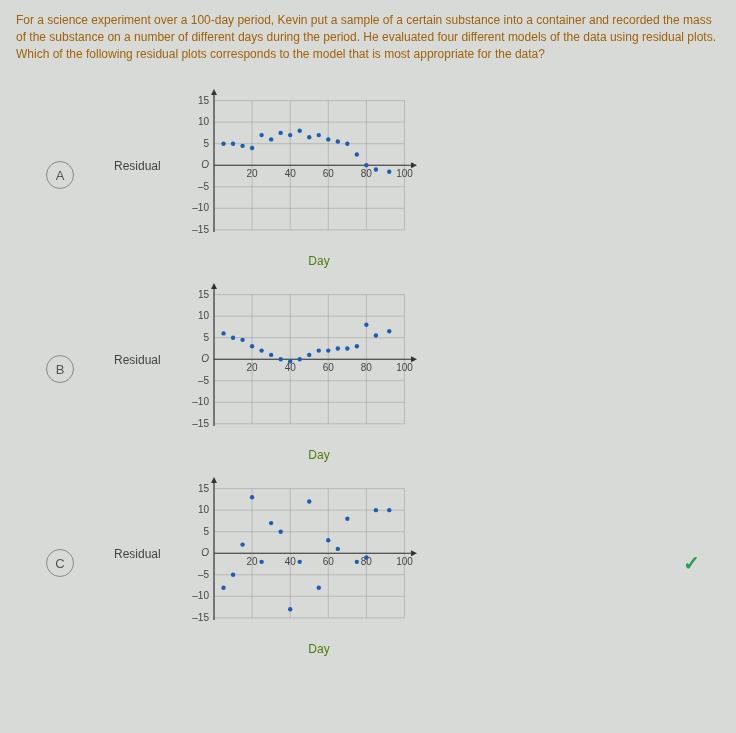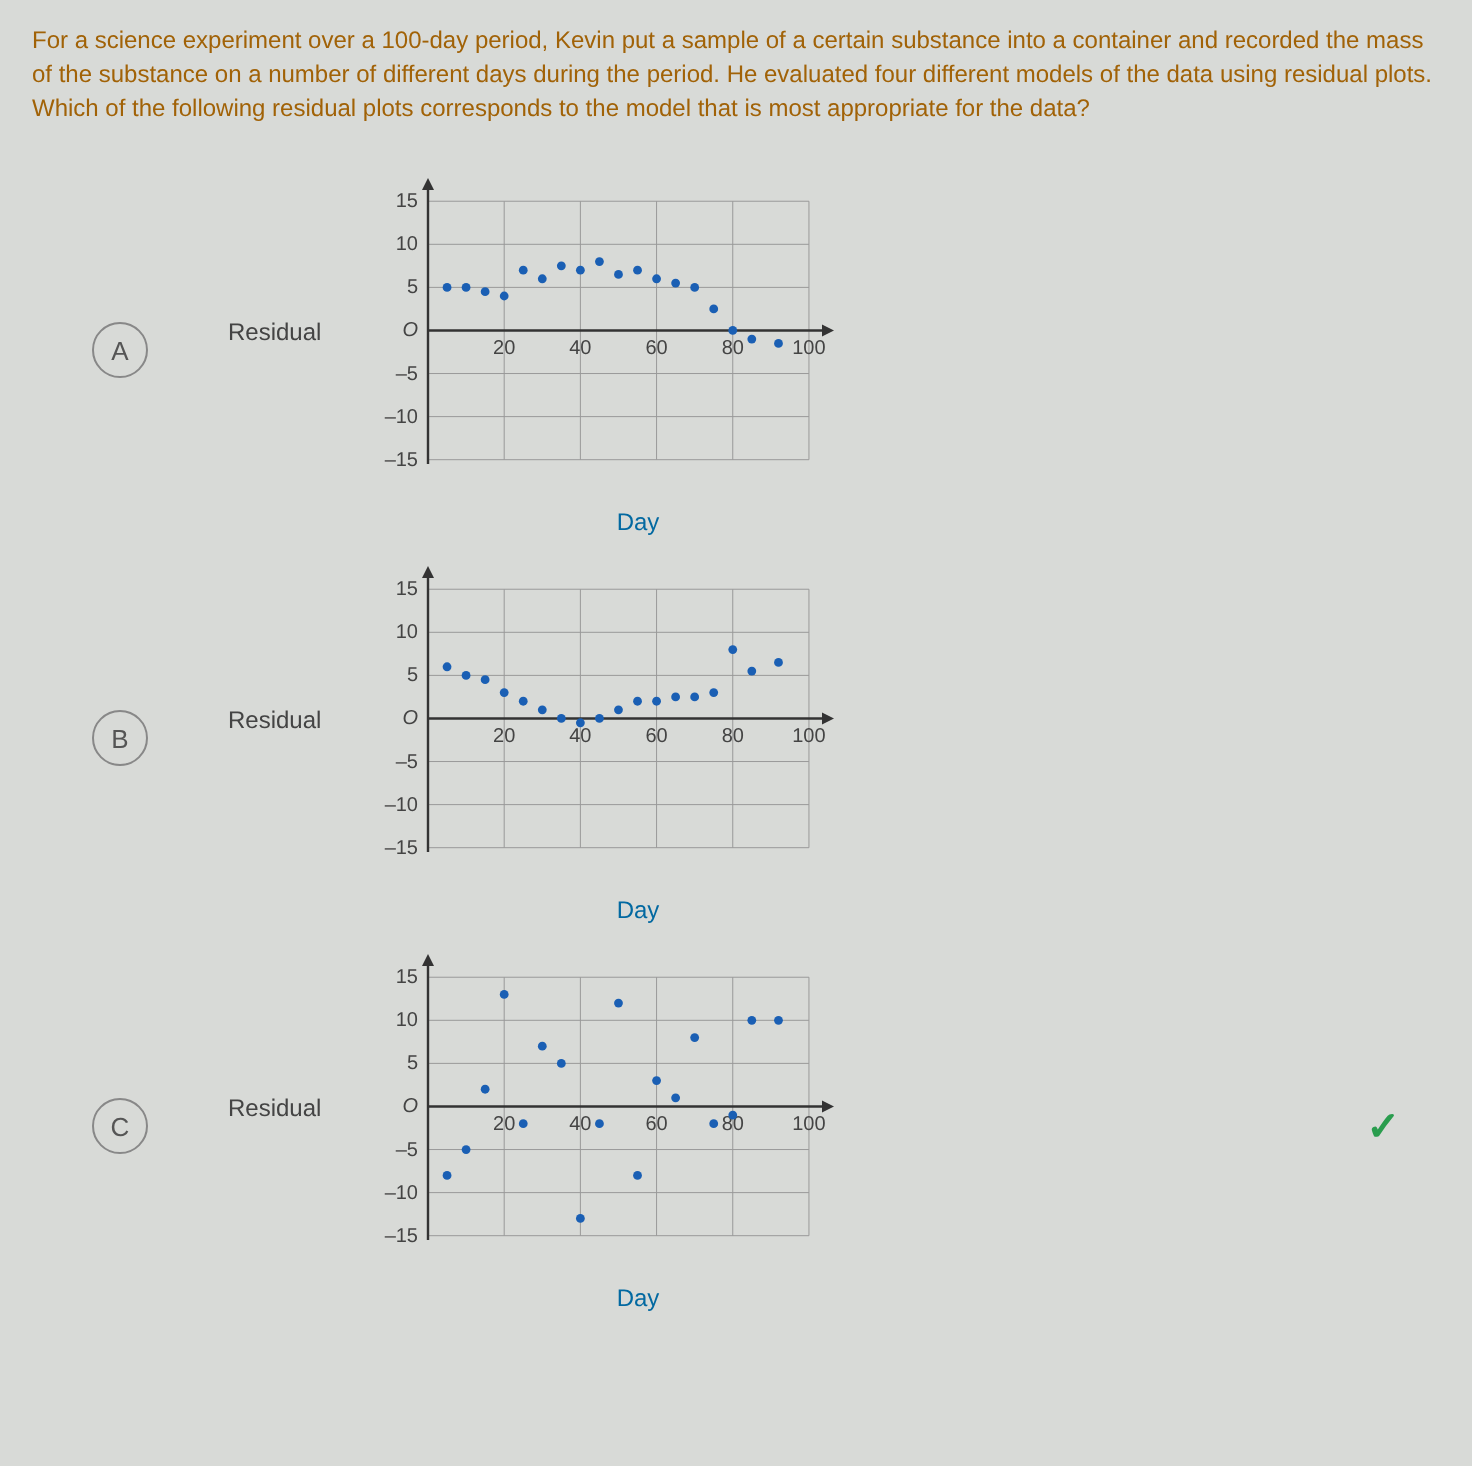--- a/index.html
+++ b/index.html
@@ -50,21 +50,21 @@
       top: 77px;
       font-size: 12px;
       color: #444;
     }
     svg.plot {
       display: block;
     }
     .x-label {
       text-align: center;
       font-size: 12px;
-      color: #0369a1;
+      color: #4d7c0f;
       margin-top: 2px;
       margin-left: 40px;
     }
     .checkmark {
       position: absolute;
       right: 20px;
       color: #2a9d4e;
       font-size: 20px;
       font-weight: bold;
     }

